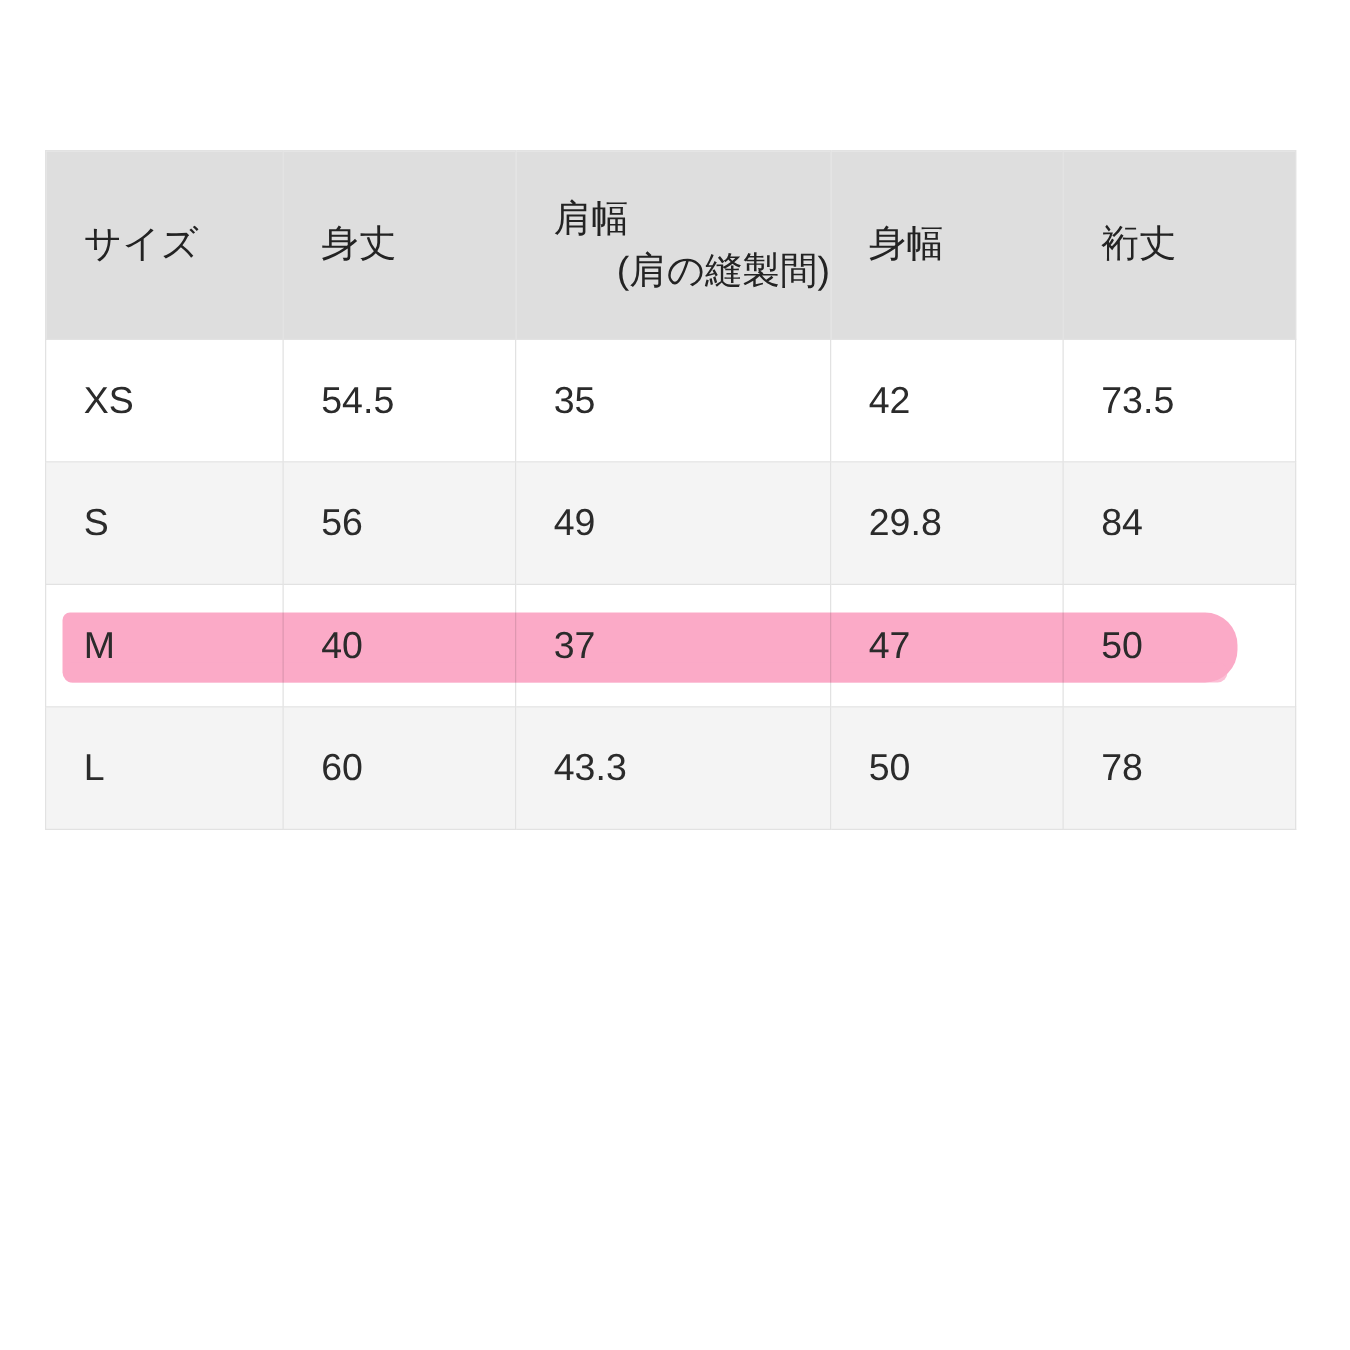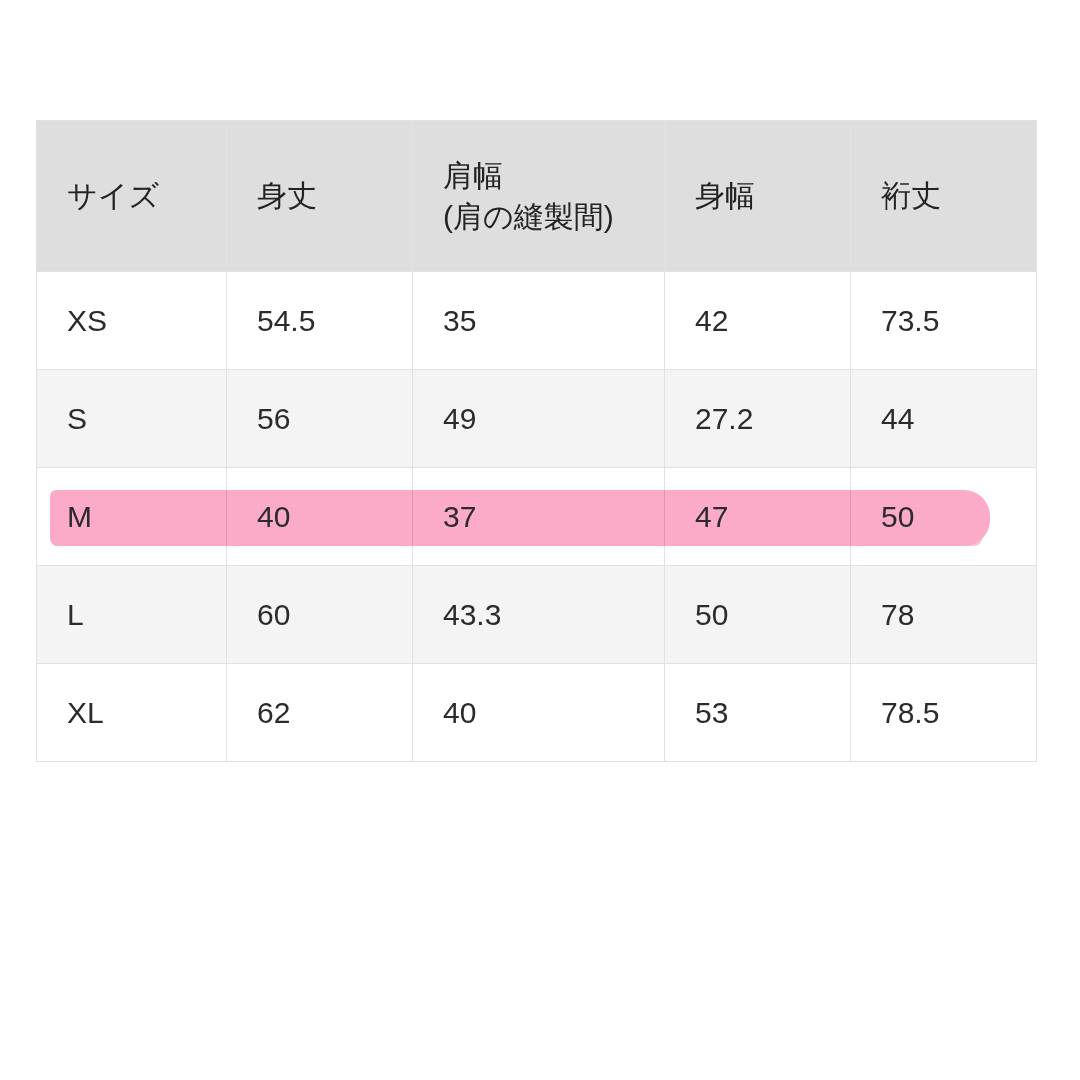--- a/index.html
+++ b/index.html
@@ -47,20 +47,21 @@
   }
 
   table.size-table thead th {
     background: #dedede;
     height: 150px;
     color: #232323;
   }
 
   table.size-table thead th .sub {
     display: block;
+    text-align: right;
   }
 
   table.size-table tbody tr {
     height: 98px;
     padding-left: 12px;
   }
 
   table.size-table tbody tr.odd td {
     background: #ffffff;
   }
@@ -152,40 +153,33 @@
           <td>XS</td>
           <td>54.5</td>
           <td>35</td>
           <td>42</td>
           <td>73.5</td>
         </tr>
         <tr class="even">
           <td>S</td>
           <td>56</td>
           <td>49</td>
-          <td>27.2</td>
-          <td>44</td>
+          <td>29.8</td>
+          <td>84</td>
         </tr>
         <tr class="odd highlight-row">
           <td>M</td>
           <td>40</td>
           <td>37</td>
           <td>47</td>
           <td>50</td>
         </tr>
         <tr class="even">
           <td>L</td>
           <td>60</td>
           <td>43.3</td>
           <td>50</td>
           <td>78</td>
         </tr>
-        <tr class="odd">
-          <td>XL</td>
-          <td>62</td>
-          <td>40</td>
-          <td>53</td>
-          <td>78.5</td>
-        </tr>
       </tbody>
     </table>
   </div>
 </div>
 
 </body></html>

